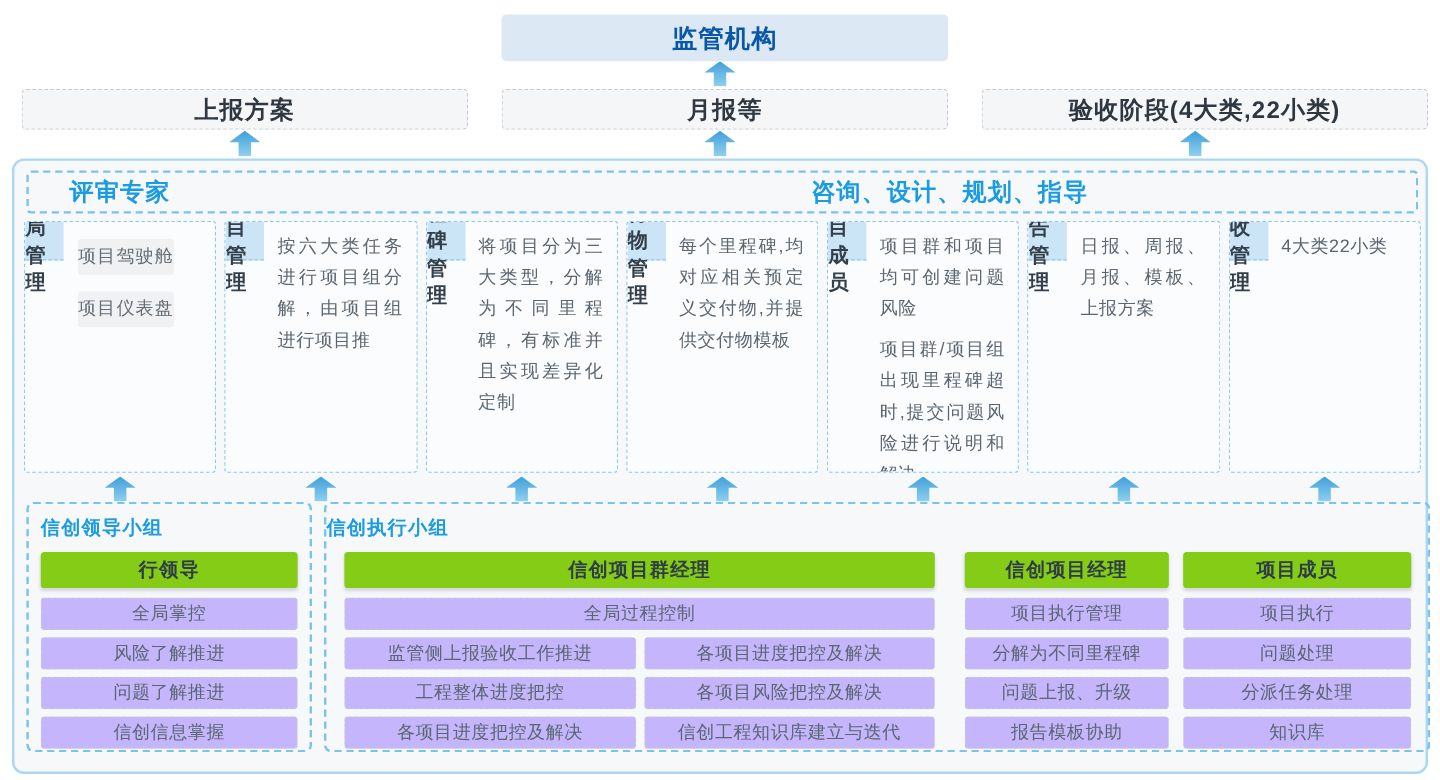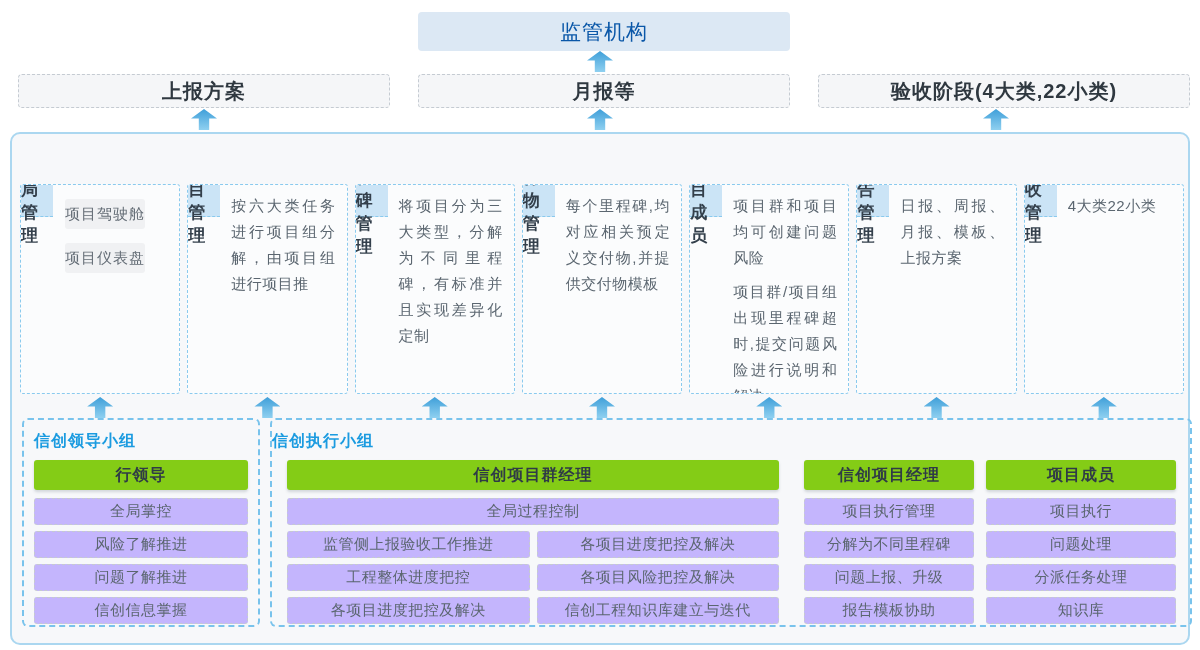--- a/index.html
+++ b/index.html
@@ -14,21 +14,21 @@
   html,body{width:1200px;height:650px;}
   body{
     position:relative;background:#ffffff;overflow:hidden;
     font-family:"Liberation Sans","DejaVu Sans",sans-serif;color:var(--body-text);
   }
   .abs{position:absolute;}
   .flexc{display:flex;align-items:center;justify-content:center;}
 
   
   .regulator{left:418px;top:12px;width:372px;height:39px;background:#dce8f4;border-radius:4px;
-    color:var(--dark-blue);font-size:21px;font-weight:normal;letter-spacing:1px;}
+    color:var(--dark-blue);font-size:21px;font-weight:bold;letter-spacing:1px;}
   .report-box{top:74px;width:372px;height:34px;background:var(--report-box-bg);
     border:1px dashed var(--report-box-border);border-radius:4px;
     color:#2f3840;font-size:20px;font-weight:bold;letter-spacing:1px;}
   .rb0{left:18px;} .rb1{left:418px;} .rb2{left:818px;}
 
   .arrow{width:26px;height:21px;
     background:linear-gradient(180deg,var(--arrow-top),var(--arrow-bottom));
     clip-path:polygon(50% 0,100% 45%,70% 45%,70% 100%,30% 100%,30% 45%,0 45%);}
   .ar-top{left:587px;top:51px;}
   .ar-b0{left:191px;top:109px;} .ar-b1{left:587px;top:109px;} .ar-b2{left:983px;top:109px;}
@@ -88,20 +88,24 @@
 <div class="abs flexc report-box rb0">上报方案</div>
 <div class="abs flexc report-box rb1">月报等</div>
 <div class="abs flexc report-box rb2">验收阶段(4大类,22小类)</div>
 
 <div class="abs arrow ar-b0"></div>
 <div class="abs arrow ar-b1"></div>
 <div class="abs arrow ar-b2"></div>
 
 <div class="abs container">
 
+  <div class="abs strip">
+    <span class="strip-title strip-left">评审专家</span>
+    <span class="strip-title strip-right">咨询、设计、规划、指导</span>
+  </div>
 
   <div class="abs columns">
 
     <div class="column">
       <div class="col-header flexc">全局管理</div>
       <div class="col-body">
         <div class="tag flexc">项目驾驶舱</div>
         <div class="tag flexc">项目仪表盘</div>
       </div>
     </div>

